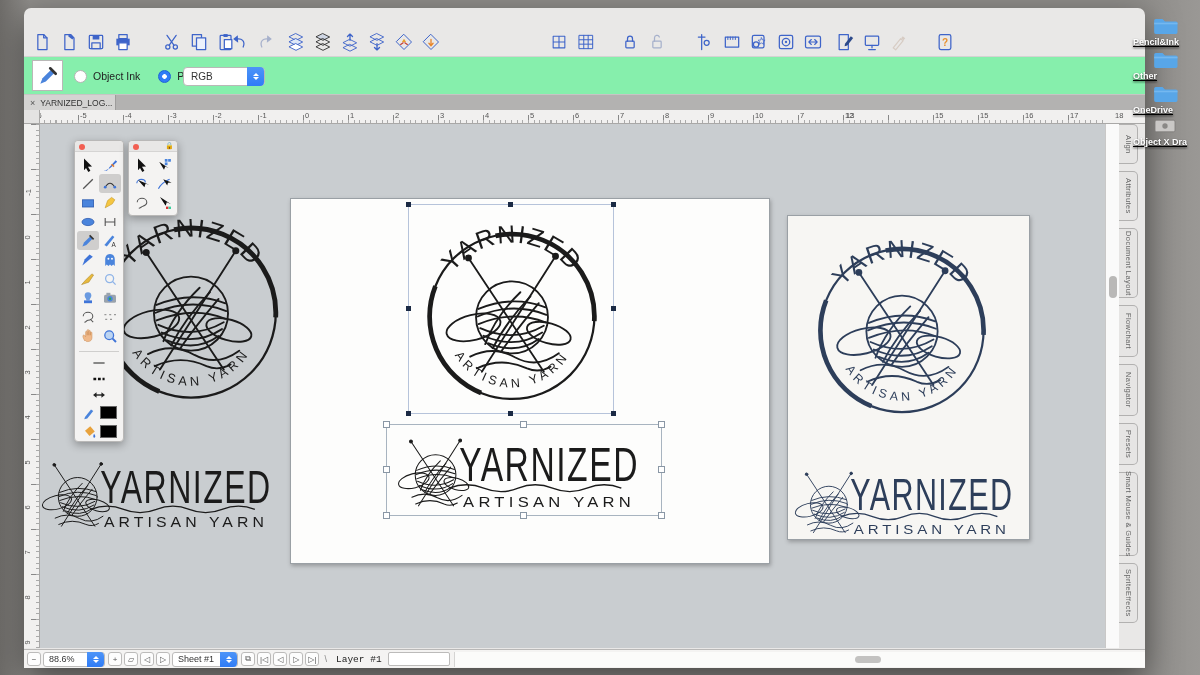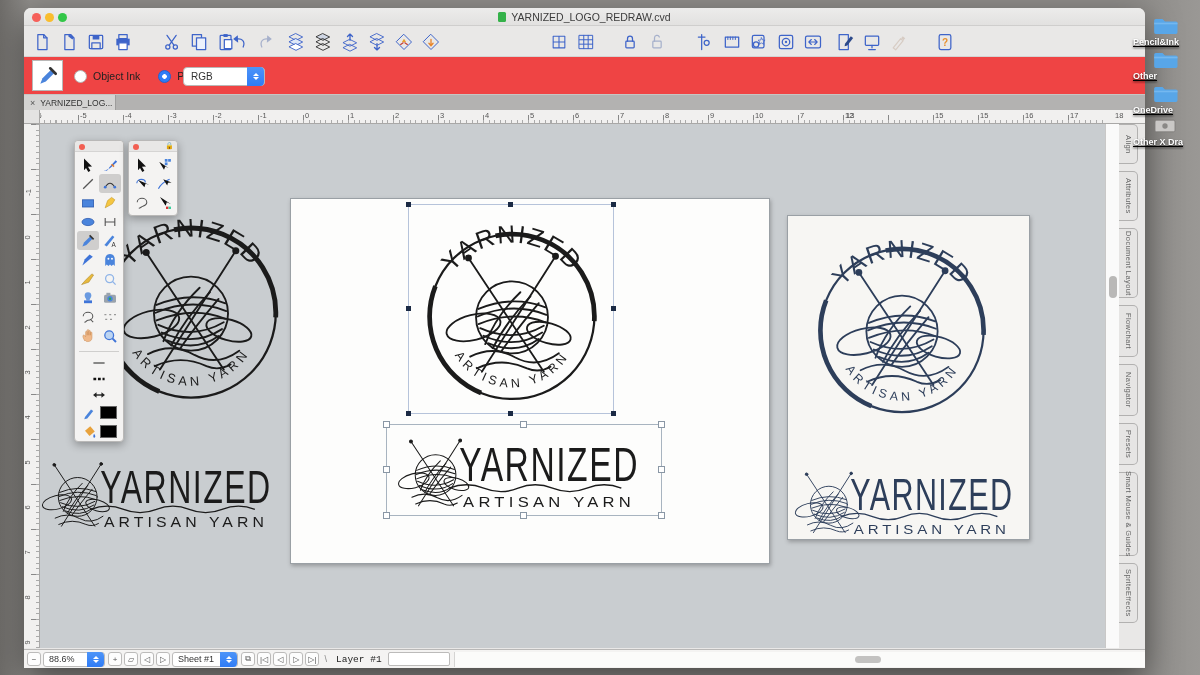--- a/index.html
+++ b/index.html
@@ -12,21 +12,21 @@
   .tl{position:absolute;top:5px;width:9px;height:9px;border-radius:50%;}
   .title-wrap{position:absolute;left:0;right:0;top:3px;text-align:center;font-size:10.5px;color:#3c3c3c;}
   .doc-ico{display:inline-block;width:8px;height:10px;background:#35b24a;border-radius:1.5px;vertical-align:-1px;margin-right:5px;}
   
   .toolbar{position:absolute;left:0;top:18px;width:100%;height:31px;background:#e9e8e7;border-bottom:1px solid #d4d3d2;}
   .tb-group{position:absolute;top:3px;display:flex;gap:4px;}
   .ibtn{width:23px;height:25px;display:flex;align-items:center;justify-content:center;border-radius:3px;}
   .ibtn svg{width:20px;height:20px;fill:none;stroke:#3e64c9;stroke-width:1.5;stroke-linecap:round;stroke-linejoin:round;}
   .ibtn.disabled{opacity:.42;filter:grayscale(35%);}
   
-  .inkbar{position:absolute;left:0;top:49px;width:100%;height:38px;background:#ef4444;border-bottom:1px solid #c6c5c4;}
+  .inkbar{position:absolute;left:0;top:49px;width:100%;height:38px;background:#86efac;border-bottom:1px solid #c6c5c4;}
   .well{position:absolute;left:8px;top:3px;width:31px;height:31px;background:#fff;border:1px solid #b9b8b7;display:flex;align-items:center;justify-content:center;}
   .well svg{width:22px;height:22px;}
   .radio-row{position:absolute;left:50px;top:0;height:38px;display:flex;align-items:center;gap:18px;}
   .radio{display:flex;align-items:center;gap:6px;font-size:10.5px;color:#222;}
   .rdot{width:13px;height:13px;border-radius:50%;background:#fff;border:1px solid #b5b4b3;}
   .rdot.on{background:radial-gradient(circle at 50% 50%,#fff 0 2px,#2f7cf6 2.6px);border:1px solid #1d63d8;}
   .cselect{position:absolute;left:159px;top:10px;width:82px;height:19px;background:#fff;border:1px solid #b9b8b7;border-radius:4px;font-size:10px;color:#333;display:flex;align-items:center;padding-left:7px;}
   .stepper{position:absolute;right:0;top:-1px;width:17px;height:19px;background:linear-gradient(#4d94f8,#2f7cf6);border-radius:0 4px 4px 0;display:flex;flex-direction:column;align-items:center;justify-content:center;gap:1px;}
   .stepper i{width:0;height:0;border-left:3px solid transparent;border-right:3px solid transparent;}
   .stepper .up{border-bottom:3.5px solid #fff;}
@@ -122,28 +122,20 @@
         <path d="M46 107 Q84 124 116 103"></path>
         <path d="M52 116 Q86 130 112 111"></path>
       <path d="M30 132 Q58 118 84 133 Q110 147 136 128"></path>
       <path d="M38 146 Q68 132 98 146 Q112 152 126 144"></path>
     </g>
   </symbol>
 </svg>
 
 <div class="window">
 
-  <div class="titlebar">
-    <span class="tl" style="left:8px;background:#f6605a"></span>
-    <span class="tl" style="left:21px;background:#f9bd2e"></span>
-    <span class="tl" style="left:34px;background:#33c748"></span>
-    <div class="title-wrap">
-      <span class="doc-ico"></span><span>YARNIZED_LOGO_REDRAW.cvd</span>
-    </div>
-  </div>
 
   <div class="toolbar" id="toolbar">
       <div class="tb-group" style="left: 6px;">
         <div class="ibtn">
           <svg viewBox="0 0 24 24">
             <path d="M7 3h7l4 4v14H7z"></path>
             <path d="M14 3v4h4"></path>
           </svg>
         </div>
         <div class="ibtn">
@@ -822,15 +814,15 @@
       </div>
       <div class="lbl">OneDrive</div>
     </div>
     <div class="dicon" style="left: 1133px; top: 116px;">
       <div>
         <svg viewBox="0 0 30 24">
           <rect x="3" y="5" width="24" height="14" rx="2" fill="#cac8c6" stroke="#7e7c7a"></rect>
           <circle cx="15" cy="12" r="3.2" fill="#8a8886"></circle>
         </svg>
       </div>
-      <div class="lbl">Other X Dra</div>
+      <div class="lbl">Object X Dra</div>
     </div>
   </div>
 
 </body></html>

